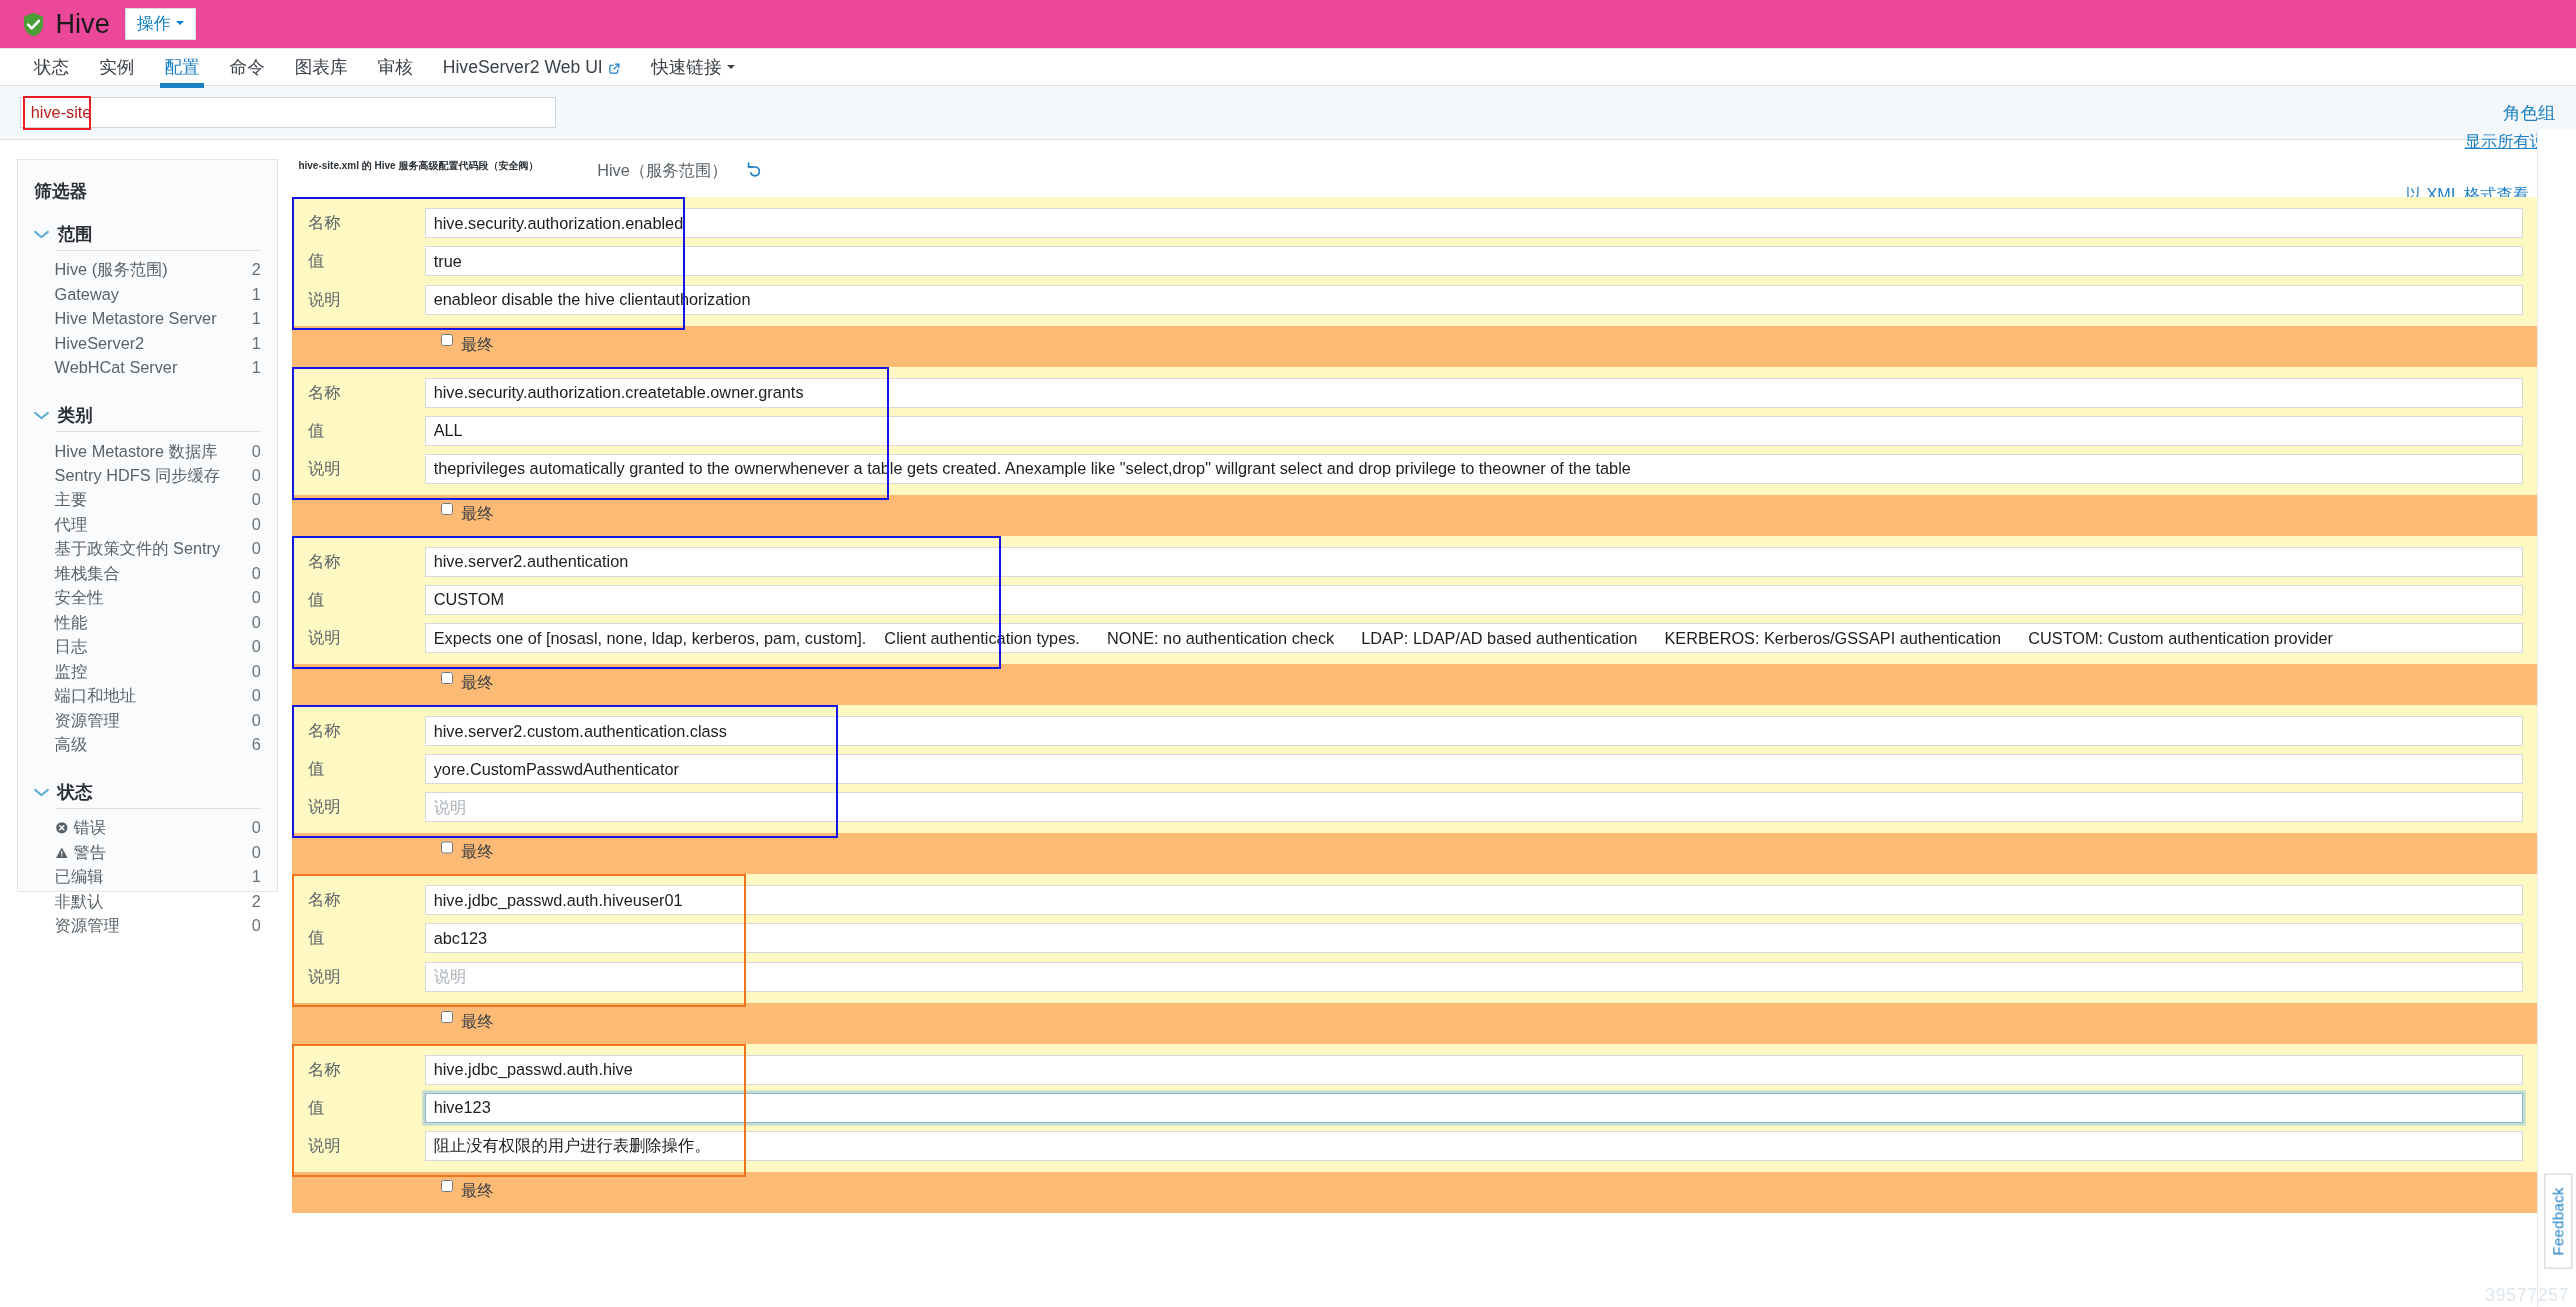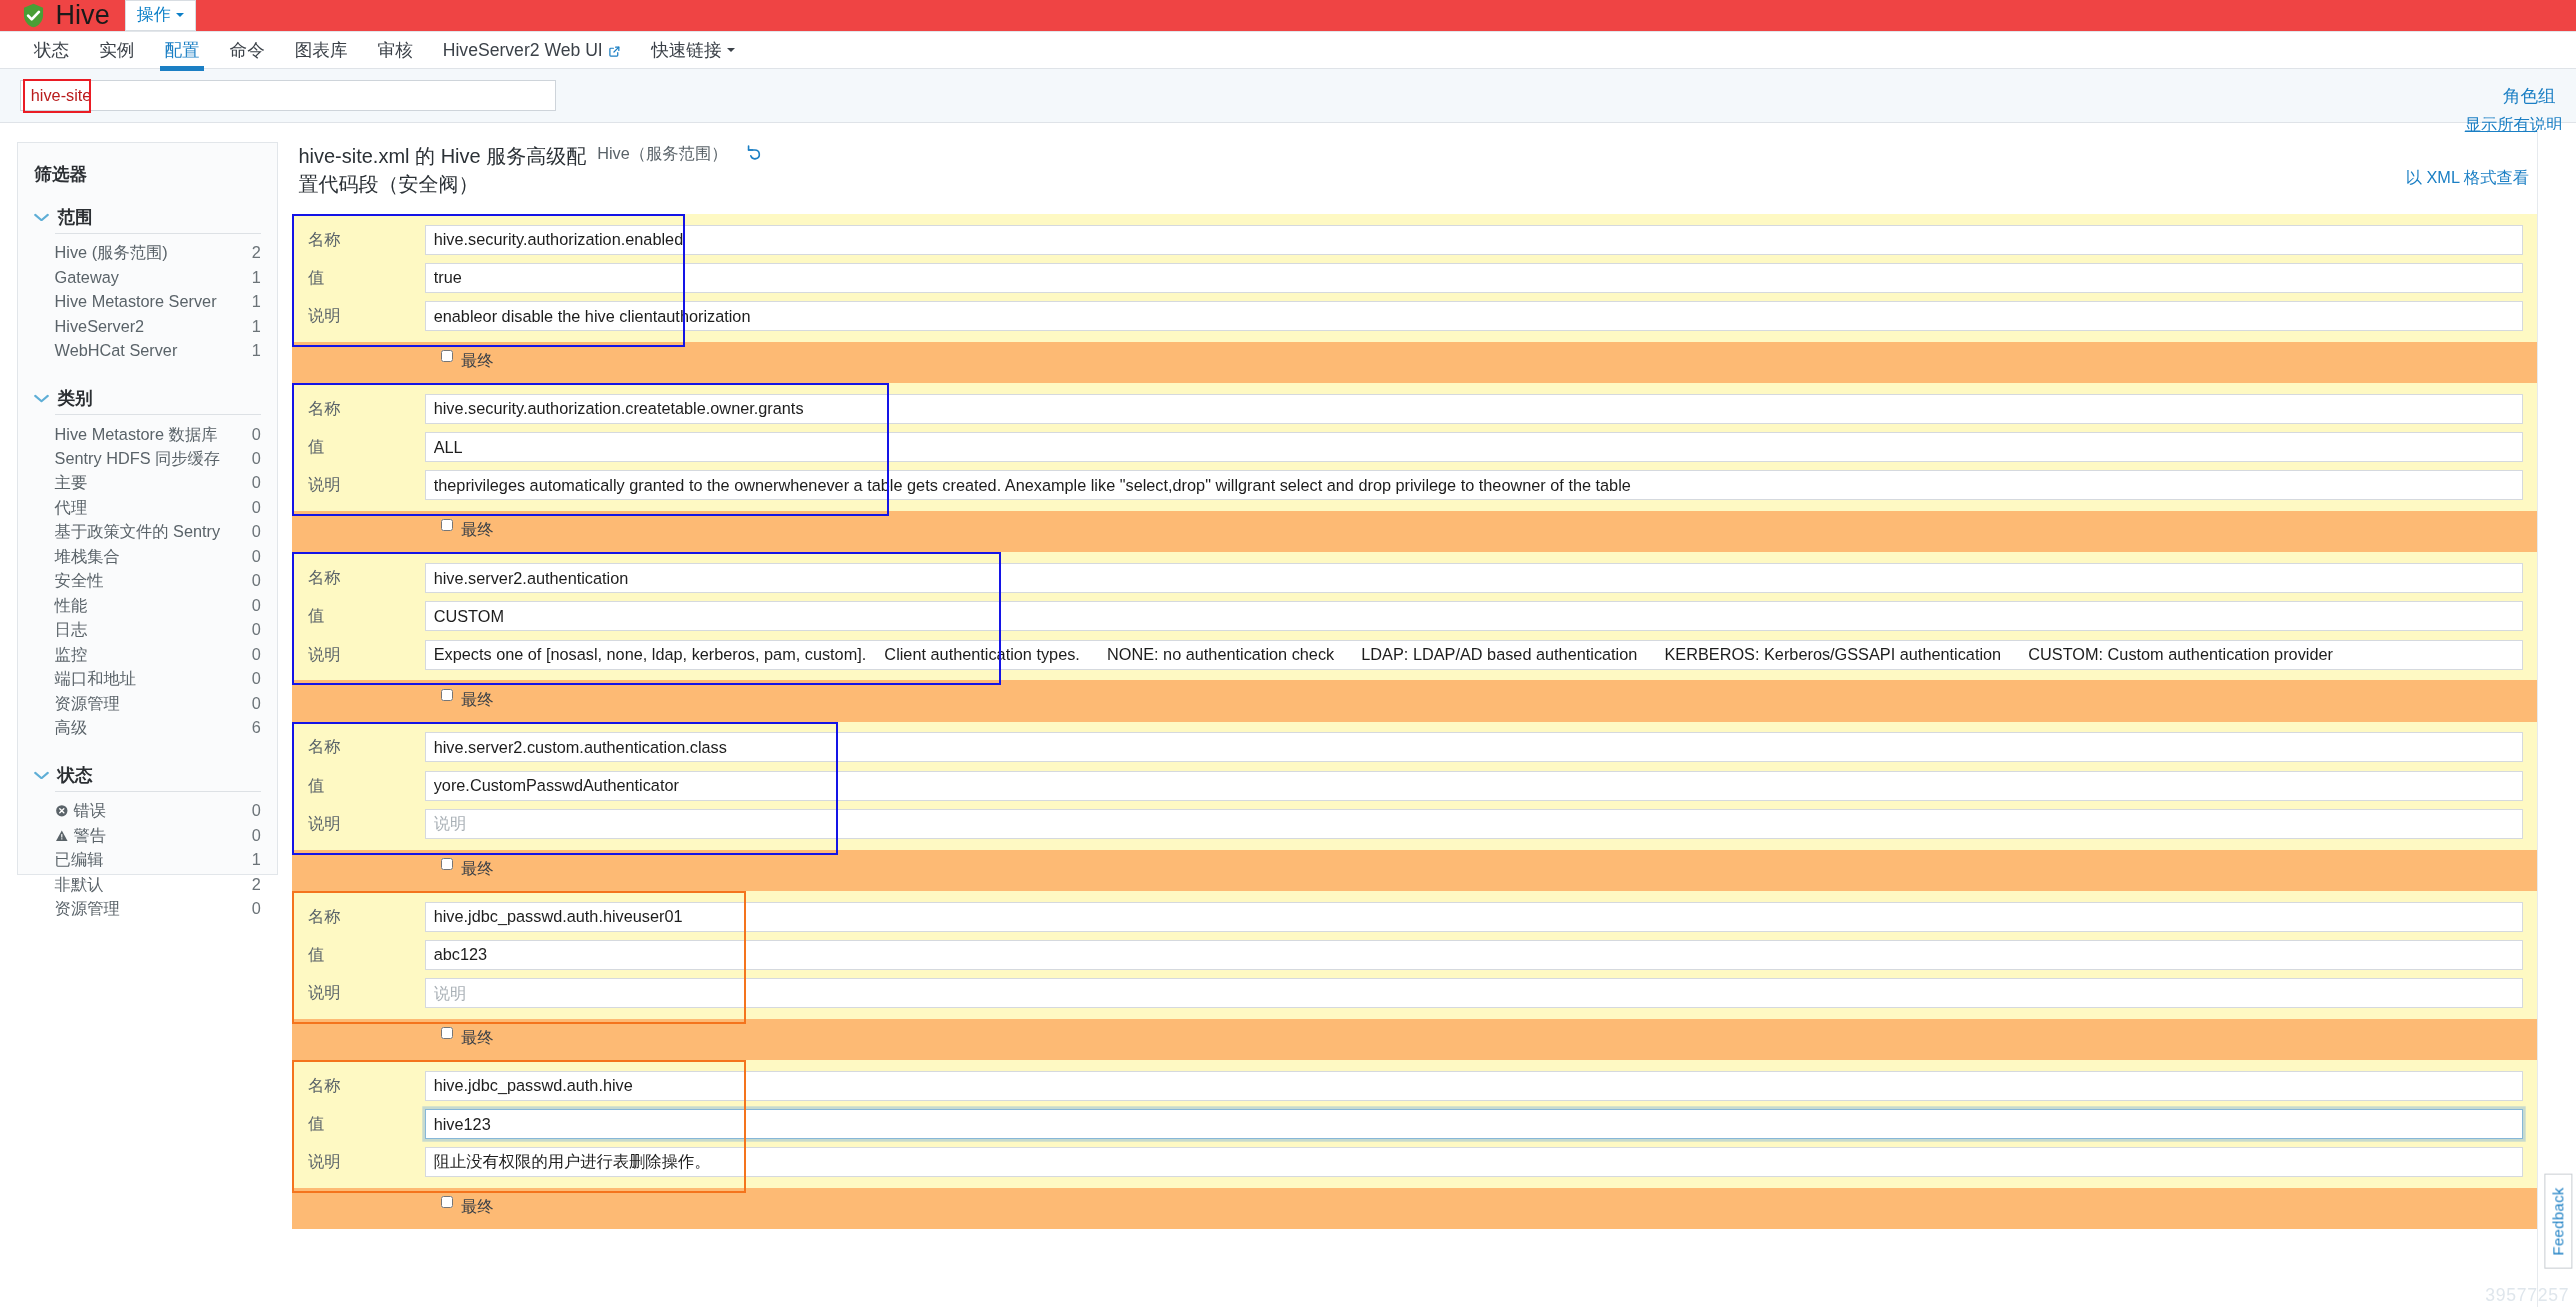--- a/index.html
+++ b/index.html
@@ -7,26 +7,26 @@
     margin: 0; padding: 0;
     width: 2576px; height: 1308px;
     background: #ffffff;
     font-family: "Liberation Sans", sans-serif;
     color: #333;
     overflow: hidden;
   }
 
   
   .appbar {
-    height: 32px;
+    height: 49px;
     display: flex;
     align-items: center;
     padding: 0 0 0 20.3px;
     border-bottom: 0.7px solid #e2e6ea;
-    background: #ef4444;
+    background: #ec4899;
   }
   .shield-icon { width: 27px; height: 27px; flex: 0 0 auto; margin-right: 8.1px; }
   .app-title { font-size: 27px; font-weight: 400; color: #1a1a1a; margin-right: 15px; letter-spacing: 0.1px; }
   .action-btn {
     border: 0.7px solid #d8dde2;
     background: #fff;
     color: #0b7fc7;
     font-size: 17px;
     padding: 5.4px 11px 6.8px 11px;
     display: flex; align-items: center; gap: 4.7px;
@@ -148,21 +148,21 @@
     position: relative;
     min-width: 0;
   }
   .main-head {
     display: flex;
     align-items: flex-start;
     padding: 0 0 0 6.8px;
     position: relative;
   }
   .cfg-title {
-    font-size: 20px; font-weight: normal; color: #2b3136;
+    font-size: 10px; font-weight: bold; color: #2b3136;
     width: 292px; line-height: 1.42;
   }
   .cfg-scope { font-size: 16.3px; color: #5a6369; margin-left: 6.8px; padding-top: 1.4px; }
   .undo-icon { margin-left: 19px; padding-top: 1.4px; cursor: pointer; }
   .showall {
     position: absolute; right: 13.6px; top: -28.5px;
     font-size: 16.3px; color: #1b7fc4;
     text-decoration: underline; cursor: pointer;
   }
   .xmlview {

